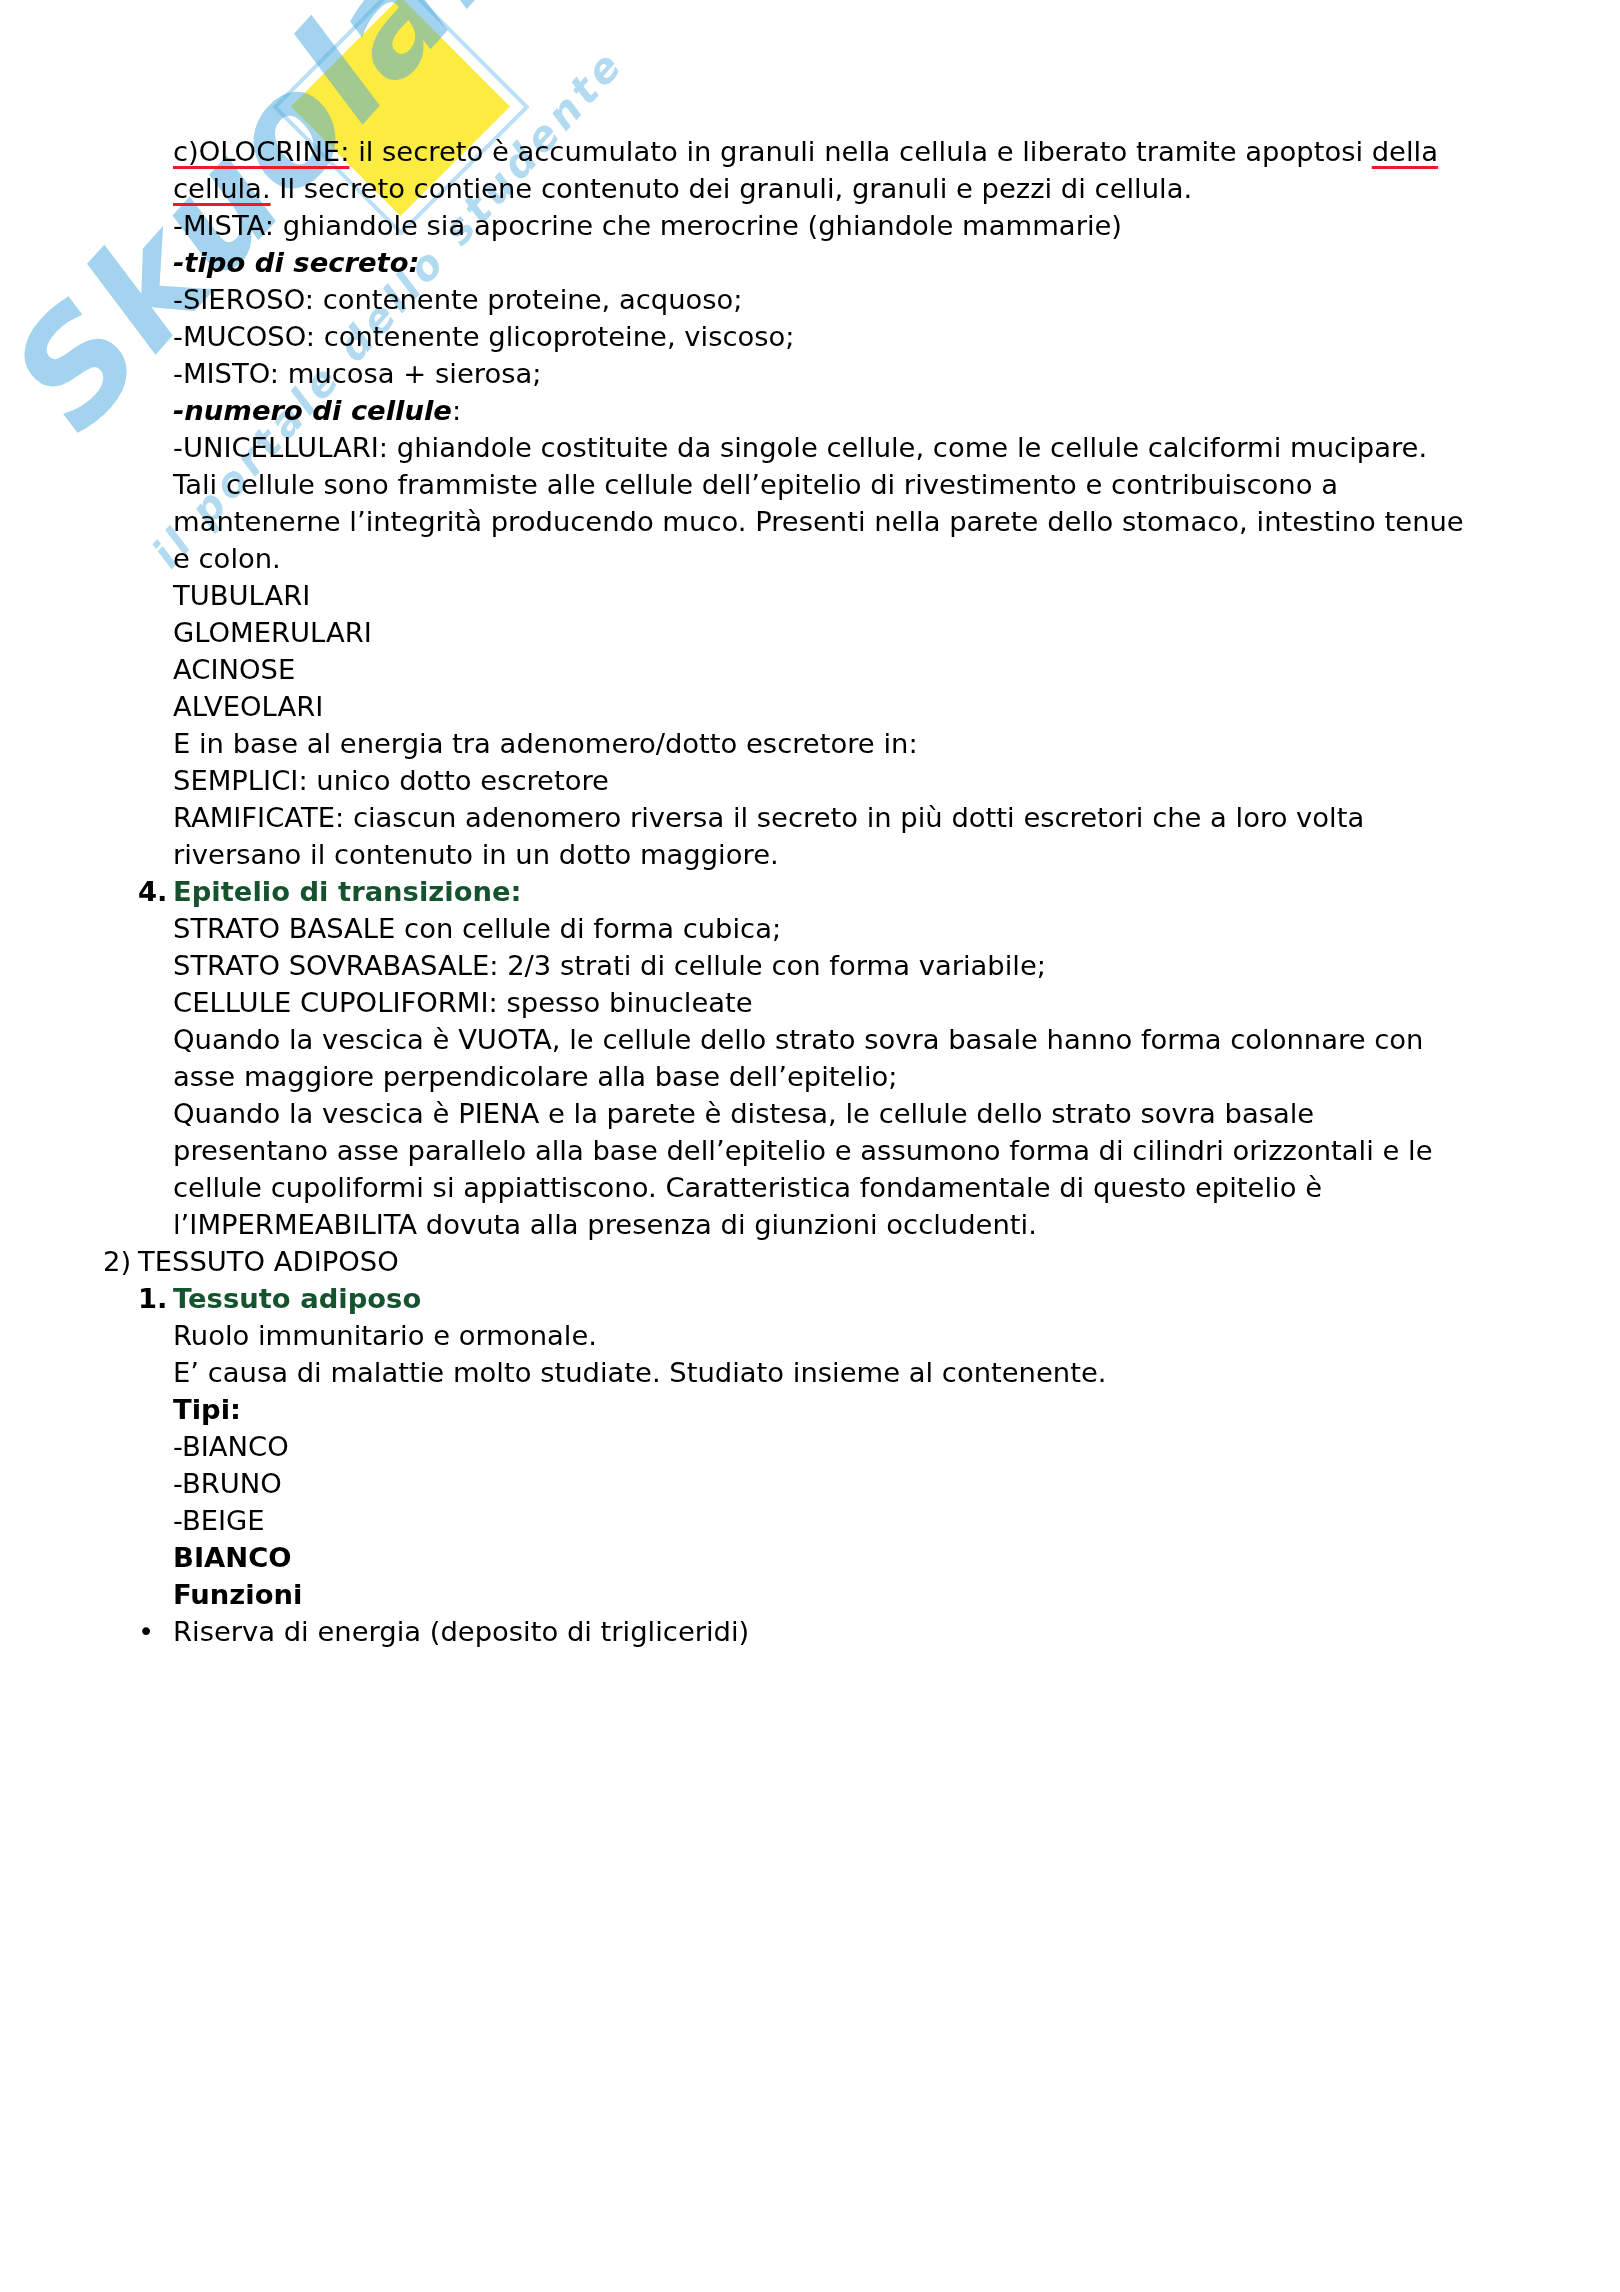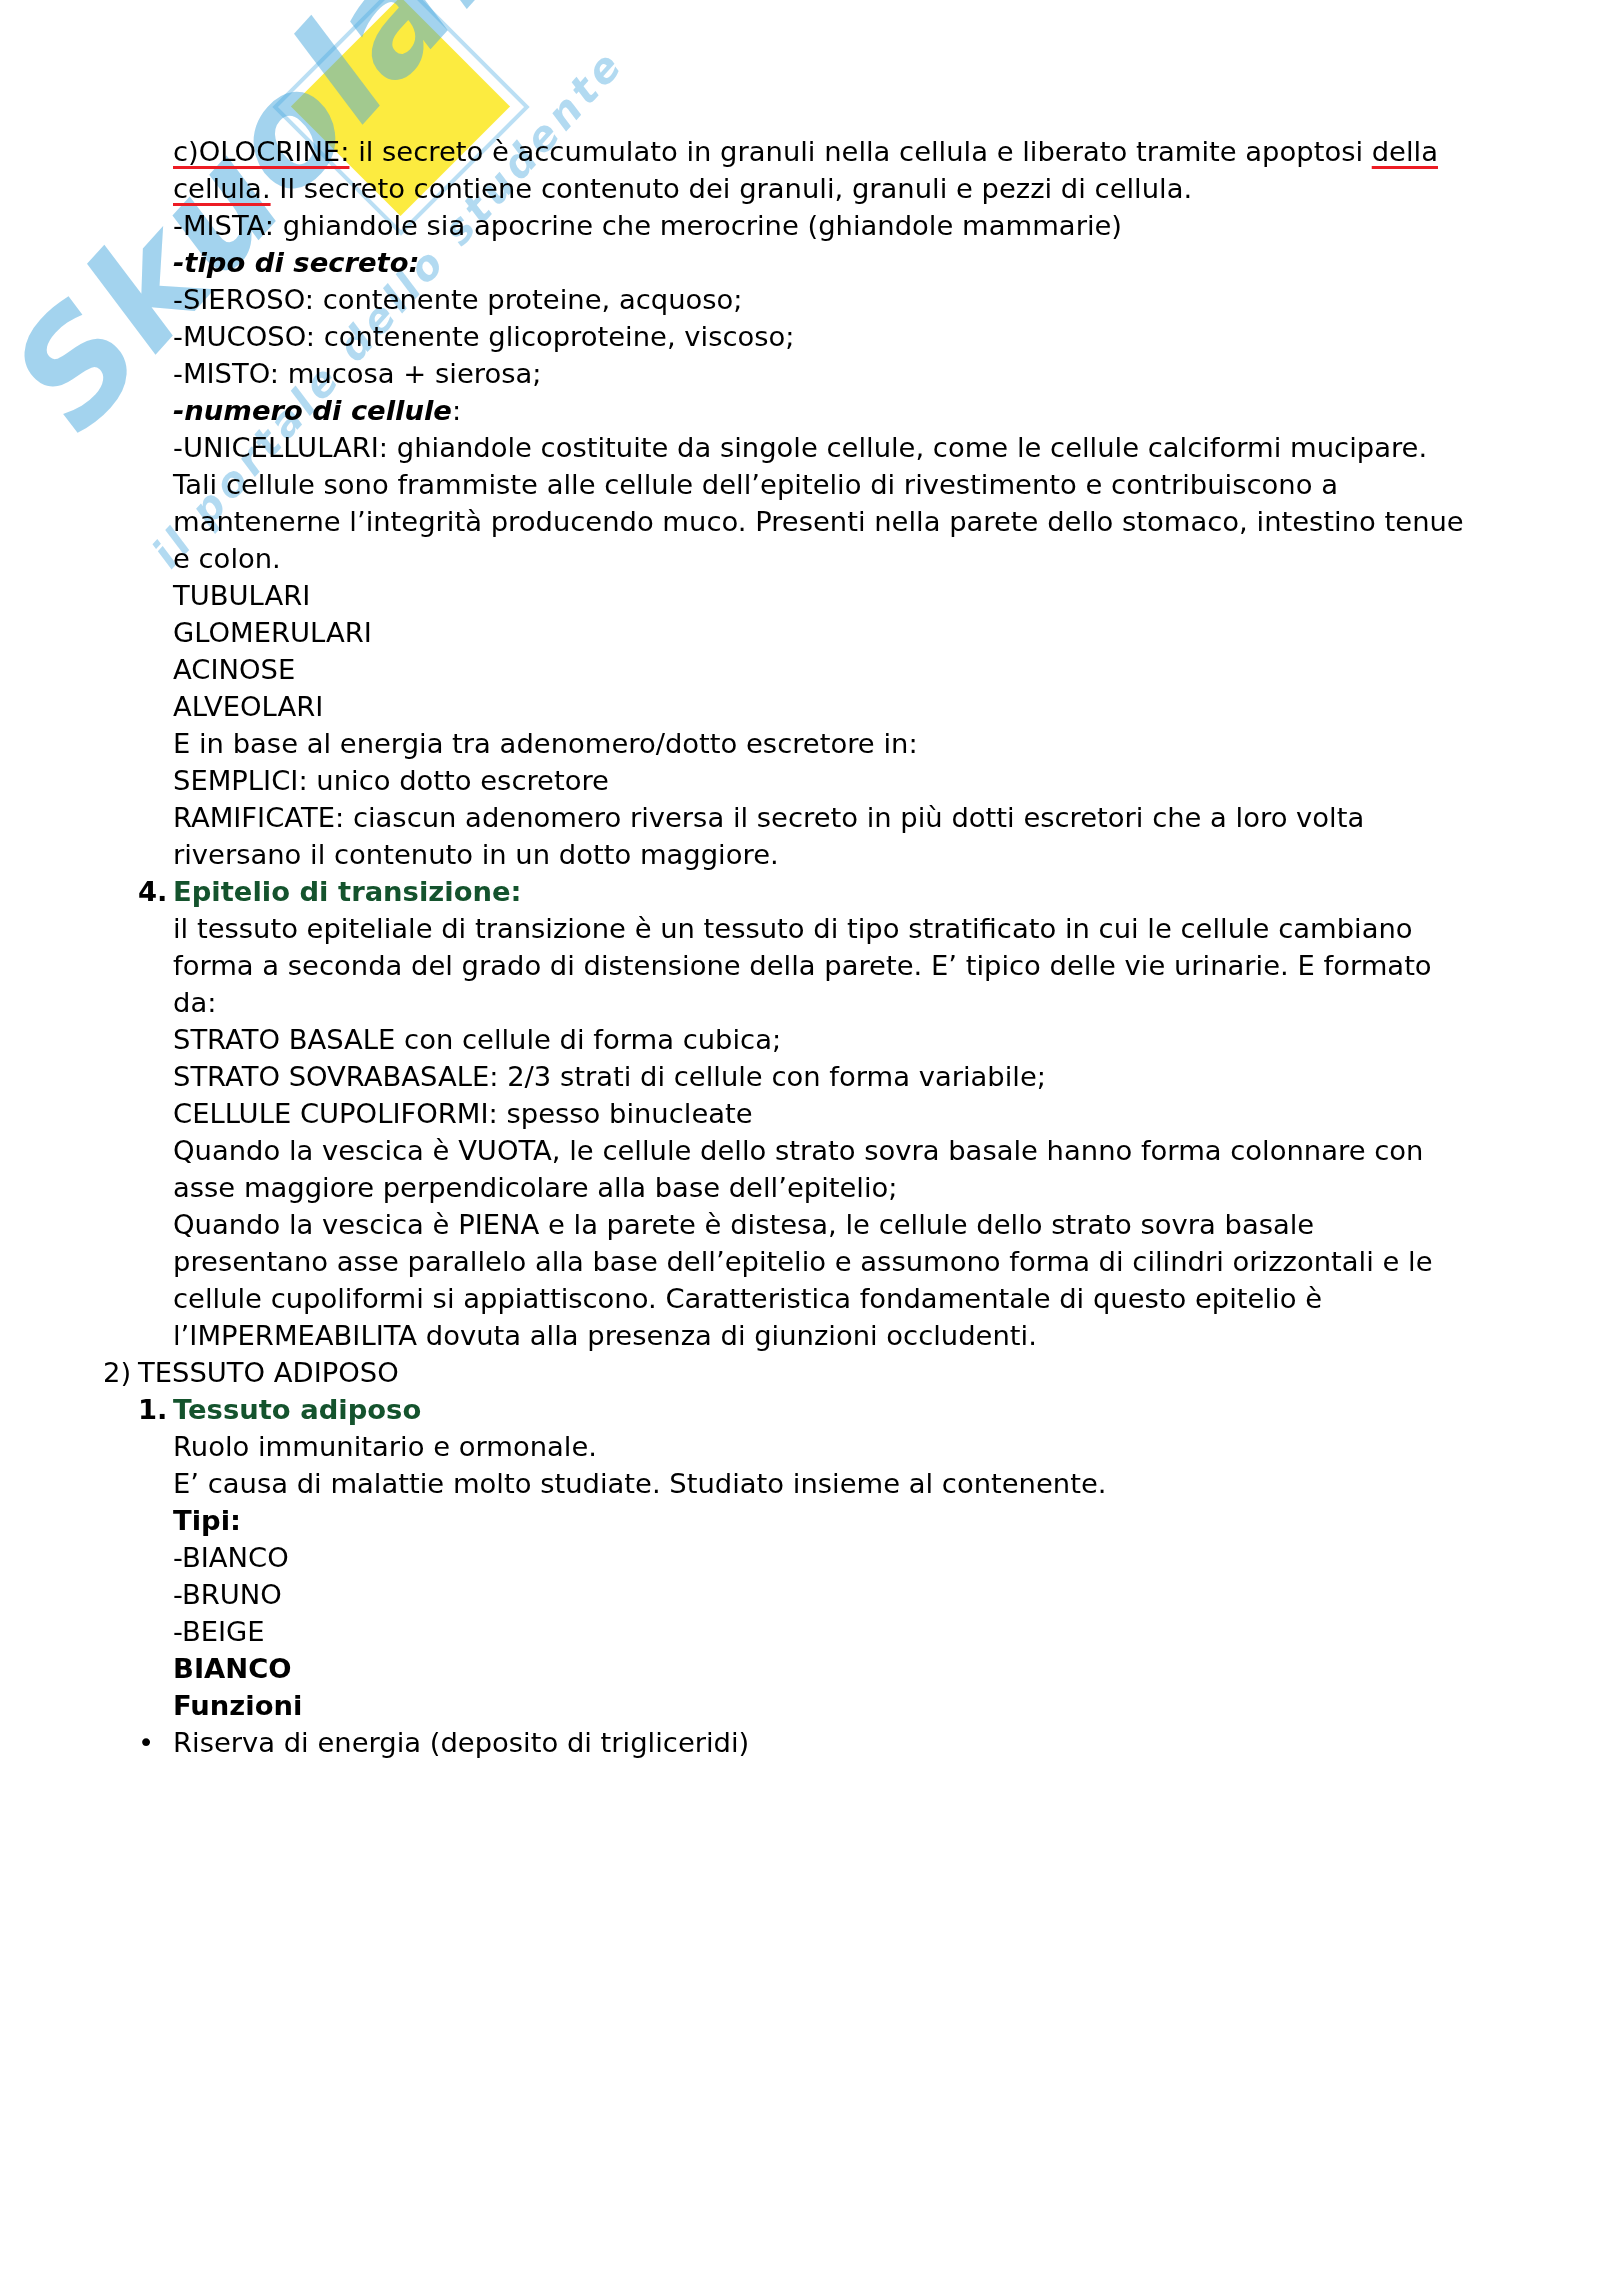--- a/index.html
+++ b/index.html
@@ -108,21 +108,20 @@
     <p class="para"><span>ALVEOLARI</span></p>
 
     <p class="para"><span>E in base al energia tra adenomero/dotto escretore in:</span></p>
 
     <p class="para"><span>SEMPLICI: unico dotto escretore</span></p>
 
     <p class="para"><span>RAMIFICATE: ciascun adenomero riversa il secreto in più dotti escretori che a loro volta riversano il contenuto in un dotto maggiore.</span></p>
 
     <p class="para"><span class="marker bd">4.</span><span class="bd rd">Epitelio di transizione:</span></p>
 
-    <p class="para"><span>il tessuto epiteliale di transizione è un tessuto di tipo stratificato in cui le cellule cambiano forma a seconda del grado di distensione della parete. E’ tipico delle vie urinarie. E formato da:</span></p>
 
     <p class="para"><span>STRATO BASALE con cellule di forma cubica;</span></p>
 
     <p class="para"><span>STRATO SOVRABASALE: 2/3 strati di cellule con forma variabile;</span></p>
 
     <p class="para"><span>CELLULE CUPOLIFORMI: spesso binucleate</span></p>
 
     <p class="para"><span>Quando la vescica è VUOTA, le cellule dello strato sovra basale hanno forma colonnare con asse maggiore perpendicolare alla base dell’epitelio;</span></p>
 
     <p class="para"><span>Quando la vescica è PIENA e la parete è distesa, le cellule dello strato sovra basale presentano asse parallelo alla base dell’epitelio e assumono forma di cilindri orizzontali e le cellule cupoliformi si appiattiscono. Caratteristica fondamentale di questo epitelio è l’IMPERMEABILITA dovuta alla presenza di giunzioni occludenti.</span></p>

